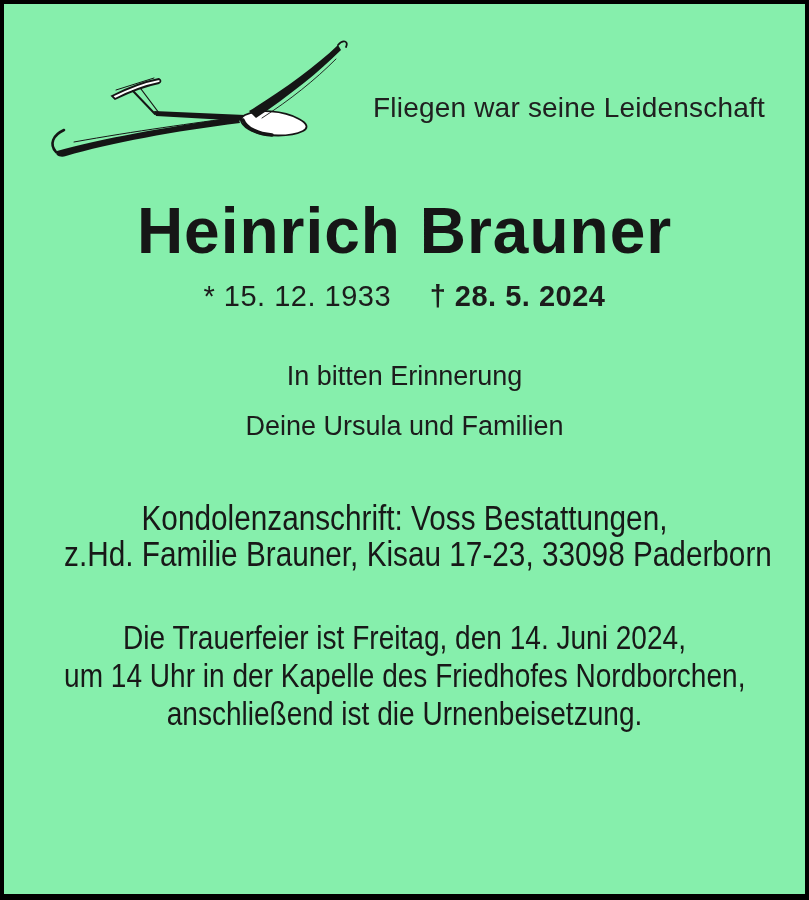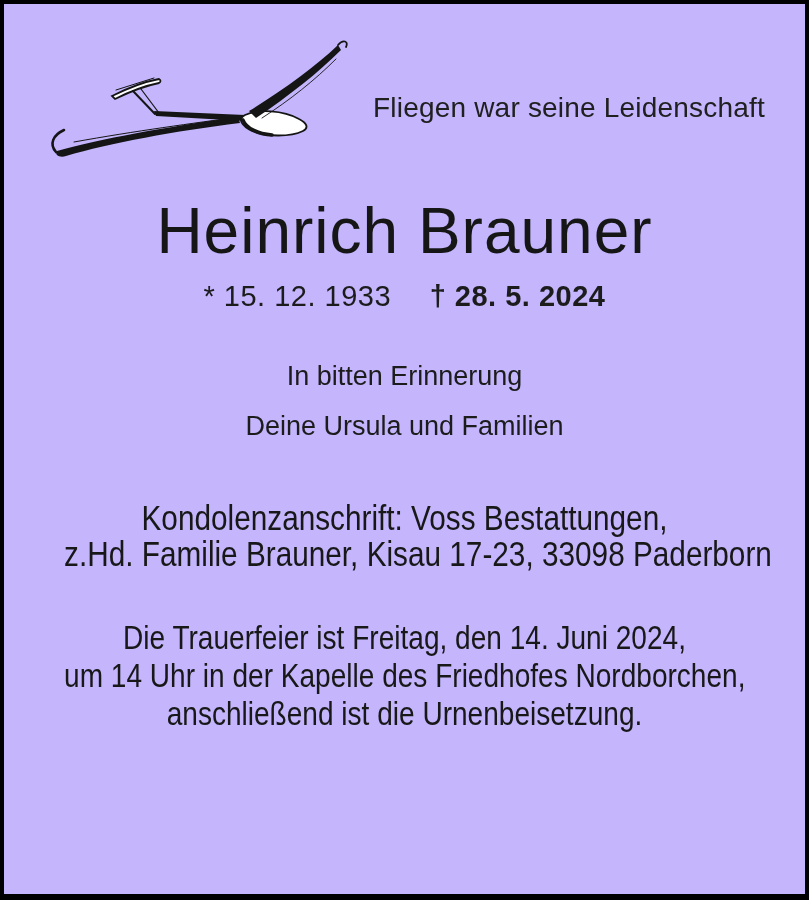--- a/index.html
+++ b/index.html
@@ -1,21 +1,21 @@
 <!DOCTYPE html>
 <html><head>
 <meta charset="utf-8">
 <style>
   html, body { margin: 0; padding: 0; background: #ffffff; }
   .page {
     position: relative;
     width: 809px;
     height: 900px;
     box-sizing: border-box;
-    background: #c4b5fd;
+    background: #86efac;
     border: 4px solid #000000;
     border-bottom-width: 6px;
     overflow: hidden;
     font-family: "Liberation Sans", sans-serif;
     color: #1c1c1c;
   }
   .abs { position: absolute; left: 0; right: 0; }
   .center { text-align: center; }
 
   .glider {
@@ -32,21 +32,21 @@
     right: 40px;
     font-size: 28px;
     letter-spacing: 0.2px;
     color: #202020;
     white-space: nowrap;
   }
 
   .name {
     top: 190px;
     font-size: 64px;
-    font-weight: 400;
+    font-weight: 700;
     letter-spacing: 1px;
     margin: 0;
     color: #161616;
   }
 
   .dates {
     top: 276px;
     font-size: 29px;
     letter-spacing: 0.5px;
   }

